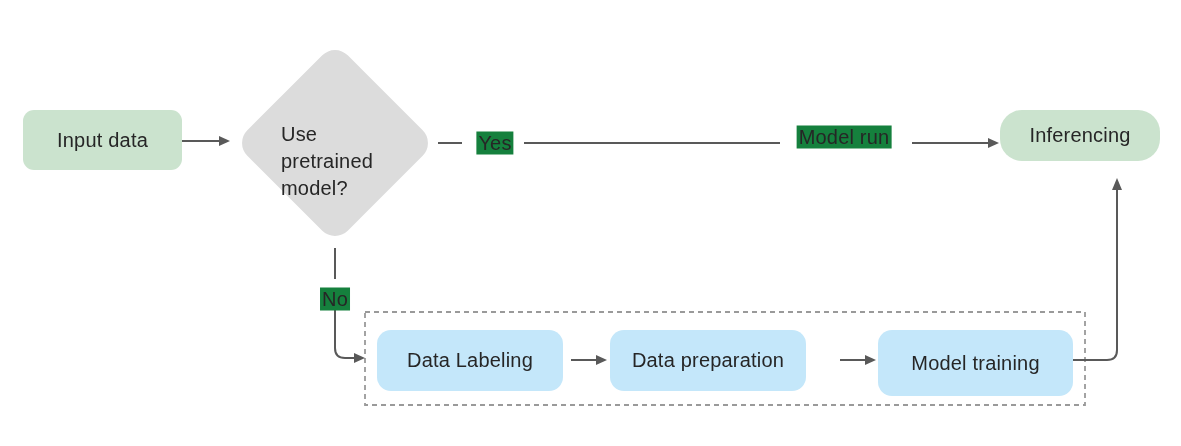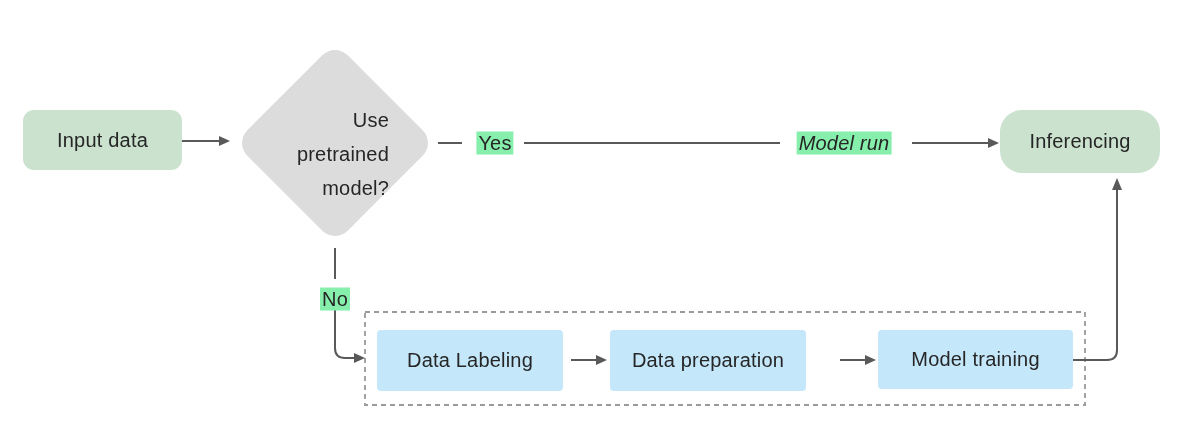--- a/index.html
+++ b/index.html
@@ -48,54 +48,54 @@
     letter-spacing: 0.2px;
     white-space: nowrap;
     color: var(--color-text, #262626);
   }
   .node.green {
     background: var(--color-node-green, #cbe3ce);
     border-radius: 11px;
   }
   .node.blue {
     background: var(--color-node-blue, #c4e7fa);
-    border-radius: 4px;
+    border-radius: 14px;
   }
   .diamond-shape {
     position: absolute;
     left: 264px;
     top: 72px;
     width: 142px;
     height: 142px;
     background: var(--color-node-gray, #dcdcdc);
     border-radius: 18px;
     transform: rotate(45deg);
   }
   .diamond-label {
     position: absolute;
     left: 281px;
-    top: 101px;
+    top: 108px;
     width: 108px;
     height: 106px;
     display: flex;
     align-items: center;
     justify-content: center;
-    text-align: right;
+    text-align: left;
     font-size: 20px;
-    line-height: 34px;
+    line-height: 27px;
     letter-spacing: 0.2px;
     color: var(--color-text, #262626);
   }
   .edge-label {
     position: absolute;
     transform: translate(-50%, -50%);
     font-size: 20px;
     letter-spacing: 0.2px;
     white-space: nowrap;
-    background: #86efac;
+    background: #15803d;
     padding: 0 2px;
     color: var(--color-text, #262626);
   }
 </style>
 </head>
 <body>
 
 <div class="canvas">
 
   <svg class="connectors" width="1181" height="446" viewBox="0 0 1181 446">
@@ -140,27 +140,27 @@
       <path d="M 1073,360 L 1107,360 Q 1117,360 1117,350 L 1117,189"></path>
       <polygon points="1117,178 1112,190 1122,190"></polygon>
     </g>
   </svg>
 
   <div class="node green" style="left:23px; top:110px; width:159px; height:60px;">Input data</div>
 
   <div class="diamond-shape"></div>
   <div class="diamond-label">Use pretrained model?</div>
 
-  <div class="node green" style="left:1000px; top:110px; width:160px; height:63px; border-radius:22px;">Inferencing</div>
+  <div class="node green" style="left:1000px; top:110px; width:160px; height:51px; border-radius:22px;">Inferencing</div>
 
   <div class="node blue" style="left:377px; top:330px; width:186px; height:61px;">Data Labeling</div>
 
   <div class="node blue" style="left:610px; top:330px; width:196px; height:61px;">Data preparation</div>
 
-  <div class="node blue" style="left:878px; top:330px; width:195px; height:59px;">Model training</div>
+  <div class="node blue" style="left:878px; top:330px; width:195px; height:66px;">Model training</div>
 
   <div class="edge-label" style="left:495px; top:143px;">Yes</div>
 
   <div class="edge-label" style="left:335px; top:299px;">No</div>
 
-  <div class="edge-label" style="left:844px; top:143px;font-style:italic;">Model run</div>
+  <div class="edge-label" style="left:844px; top:137px;">Model run</div>
 
 </div>
 
 </body></html>

